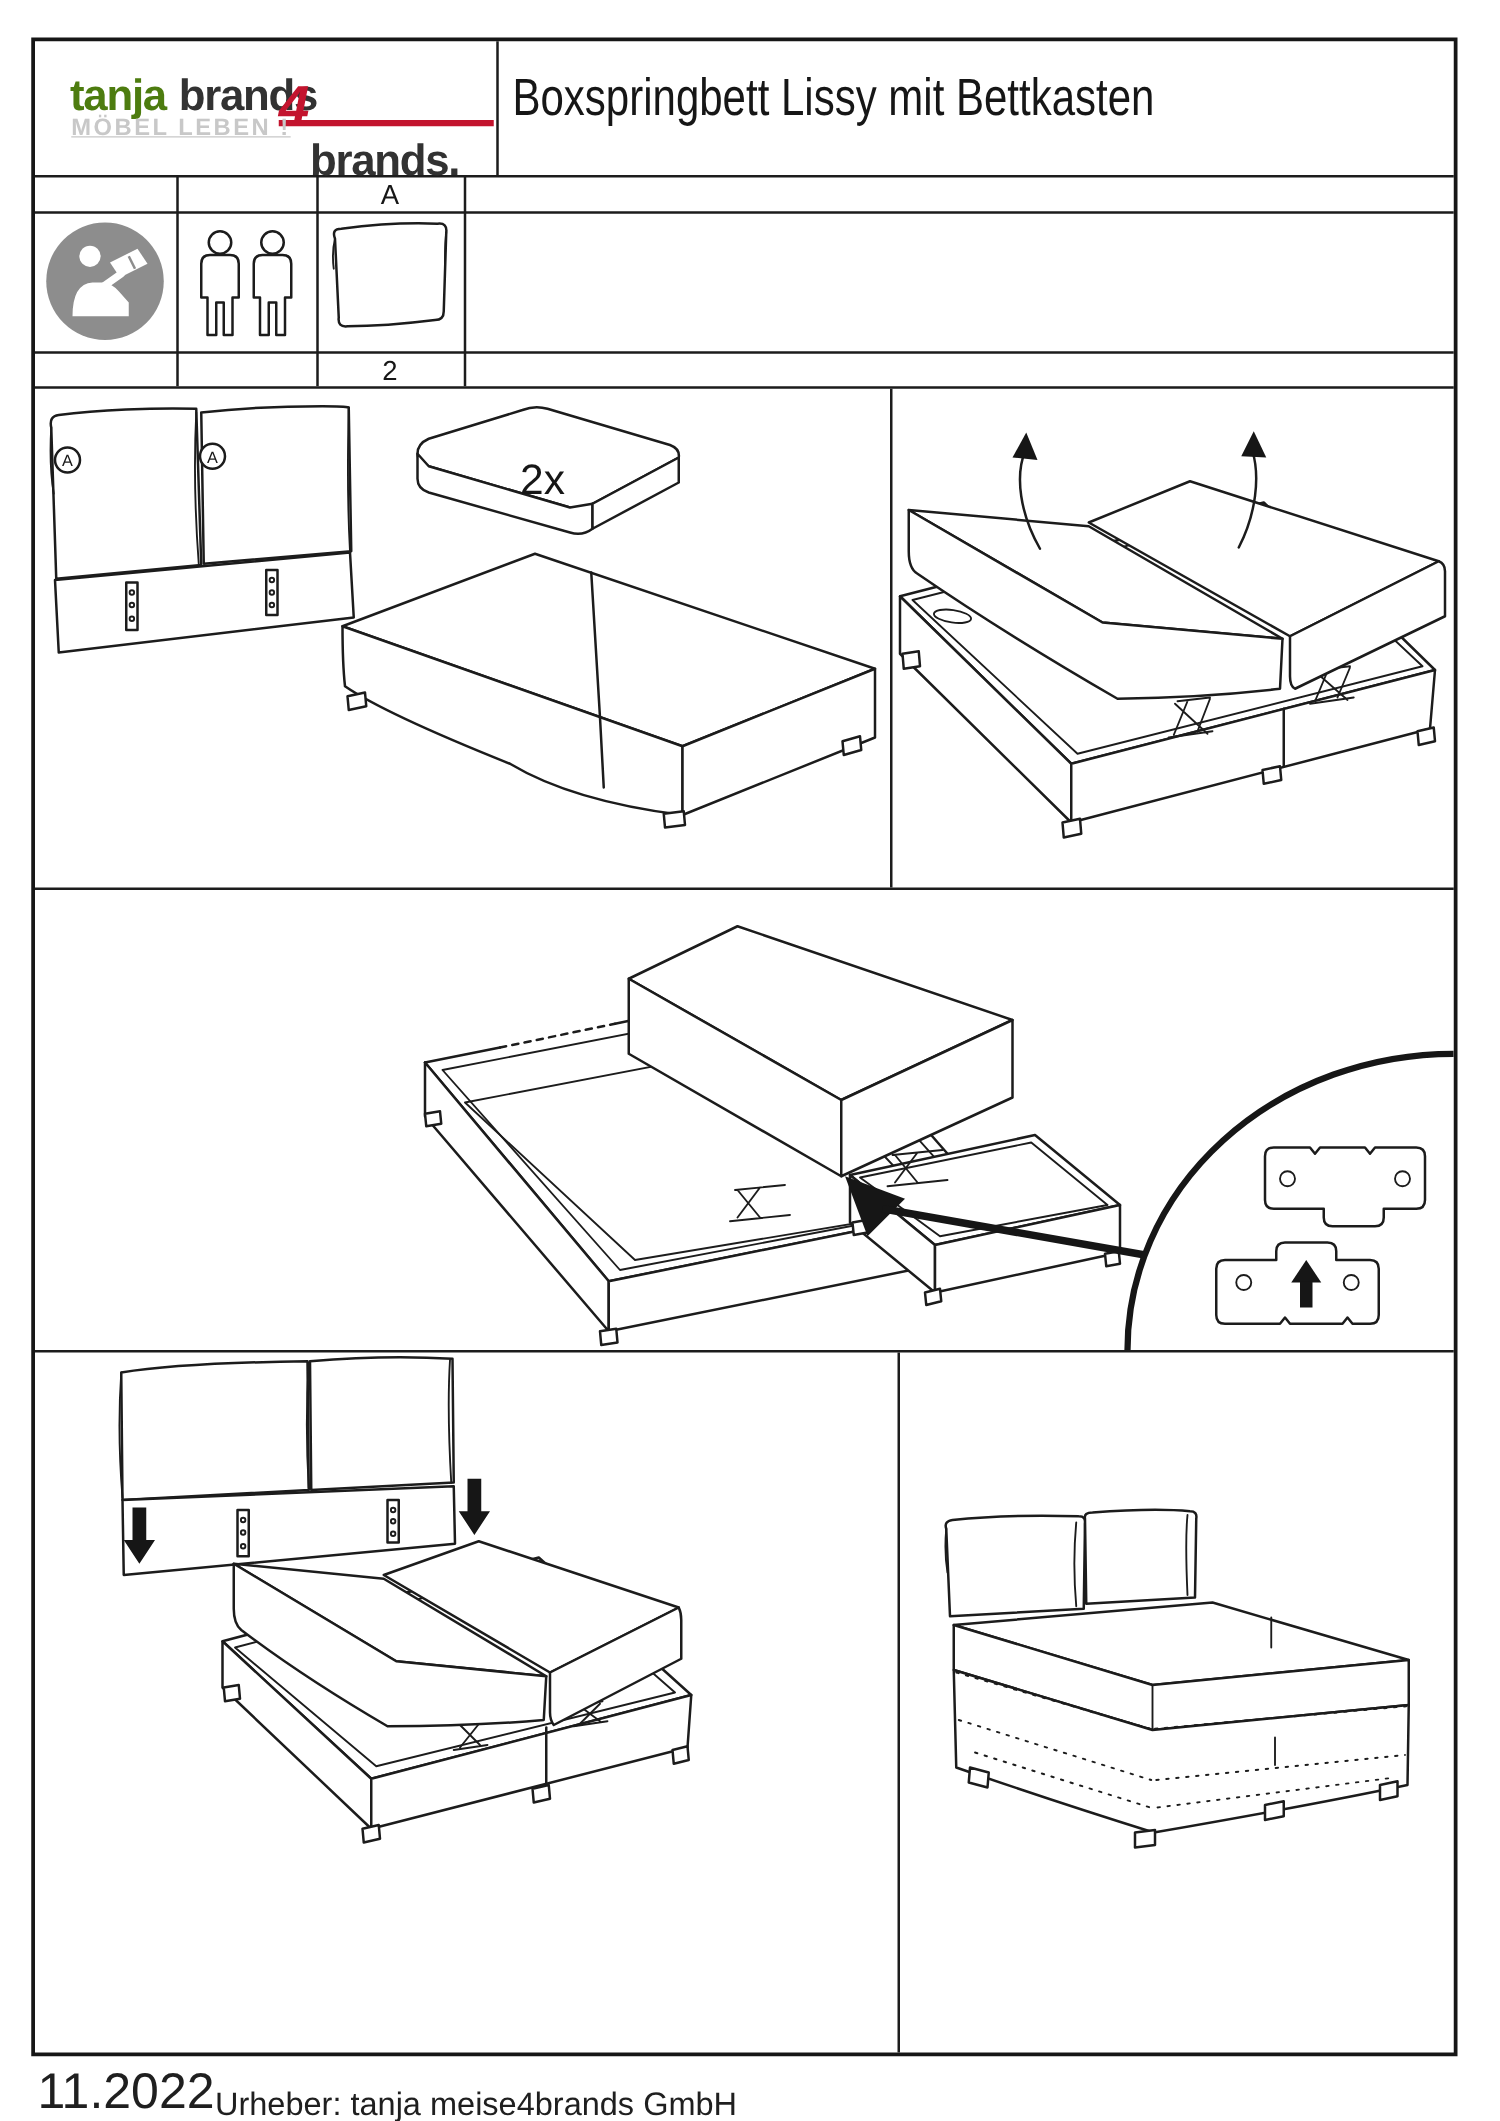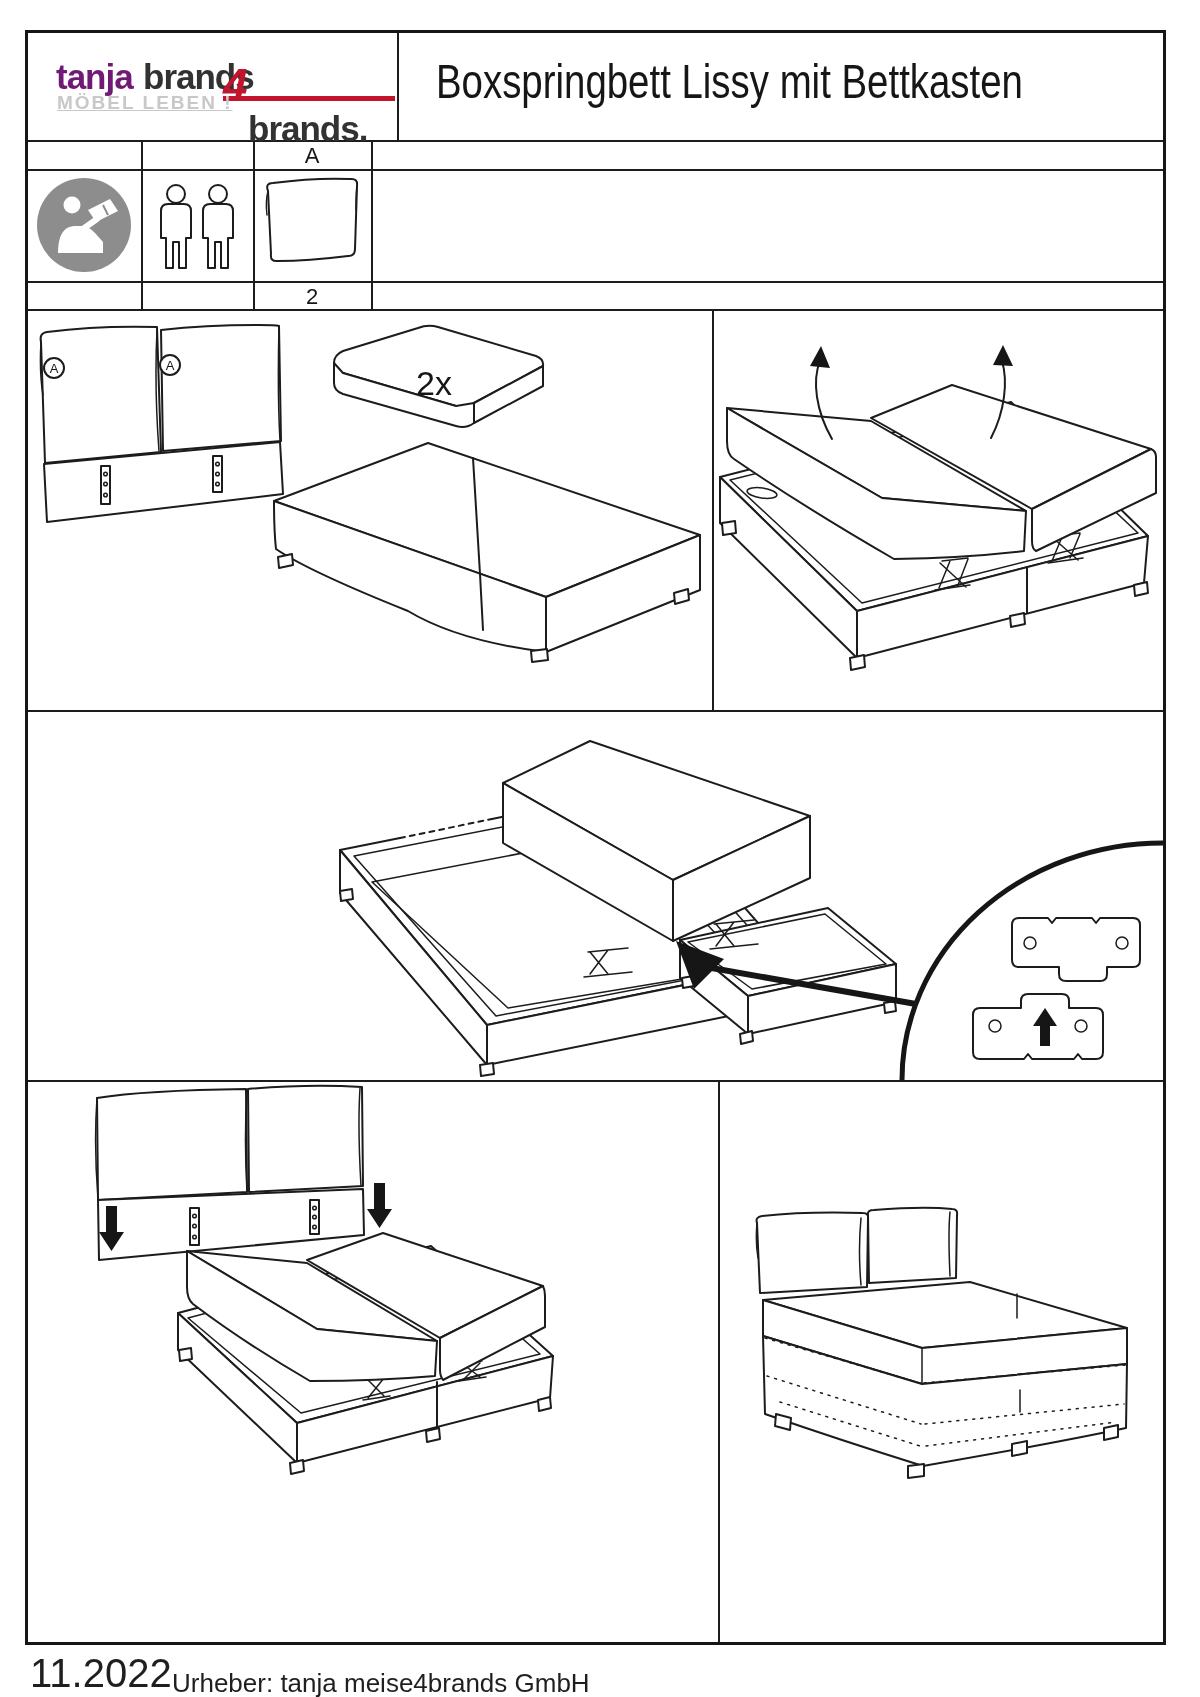--- a/index.html
+++ b/index.html
@@ -5,28 +5,28 @@
   html,body{margin:0;padding:0;background:#fff;}
   #page{position:relative;width:1200px;height:1697px;background:#fff;
         font-family:"Liberation Sans",sans-serif;color:#1c1c1c;overflow:hidden;}
   .abs{position:absolute;}
   
   #frame{left:25px;top:30px;width:1141px;height:1615px;border:3px solid #161616;box-sizing:border-box;}
   .hl{background:#1c1c1c;height:2px;}
   .vl{background:#1c1c1c;width:2px;}
   
   .lg{font-weight:bold;letter-spacing:-1px;white-space:nowrap;}
-  #lg1{left:56px;top:57px;font-size:35px;color:#701a75;}
+  #lg1{left:56px;top:57px;font-size:35px;color:#4d7c0f;}
   #lg2{left:143px;top:57px;font-size:35px;color:#323232;}
   #lg3{left:223px;top:60px;font-size:44px;color:#c3142e;font-style:italic;}
   #lg4{left:248px;top:61px;font-size:35px;color:#323232;margin-top:48px;}
   #lgu{left:223px;top:96px;width:172px;height:5px;background:#c3142e;}
   #lgt{left:57px;top:92px;font-size:19px;font-weight:bold;letter-spacing:2px;color:#c8c8c8;white-space:nowrap;text-decoration:underline;}
   
-  #title{left:410px;top:54px;width:760px;font-size:48px;color:#161616;white-space:nowrap;text-align:right;}
+  #title{left:410px;top:54px;width:760px;font-size:42px;color:#161616;white-space:nowrap;}
   #title span{display:inline-block;transform:scaleX(.8);transform-origin:0 50%;}
   
   .cellTxt{width:118px;text-align:center;font-size:22px;color:#161616;}
   
   #fdate{left:30px;top:1651px;font-size:40px;color:#1f1f1f;}
   #fcopy{left:172px;top:1668px;font-size:26px;color:#1f1f1f;}
   
   svg .s{fill:#fff;stroke:#1c1c1c;stroke-width:2;stroke-linejoin:round;stroke-linecap:round;}
   svg .n{fill:none;stroke:#1c1c1c;stroke-width:2;stroke-linejoin:round;stroke-linecap:round;}
   svg .n15{fill:none;stroke:#1c1c1c;stroke-width:1.5;stroke-linejoin:round;stroke-linecap:round;}

